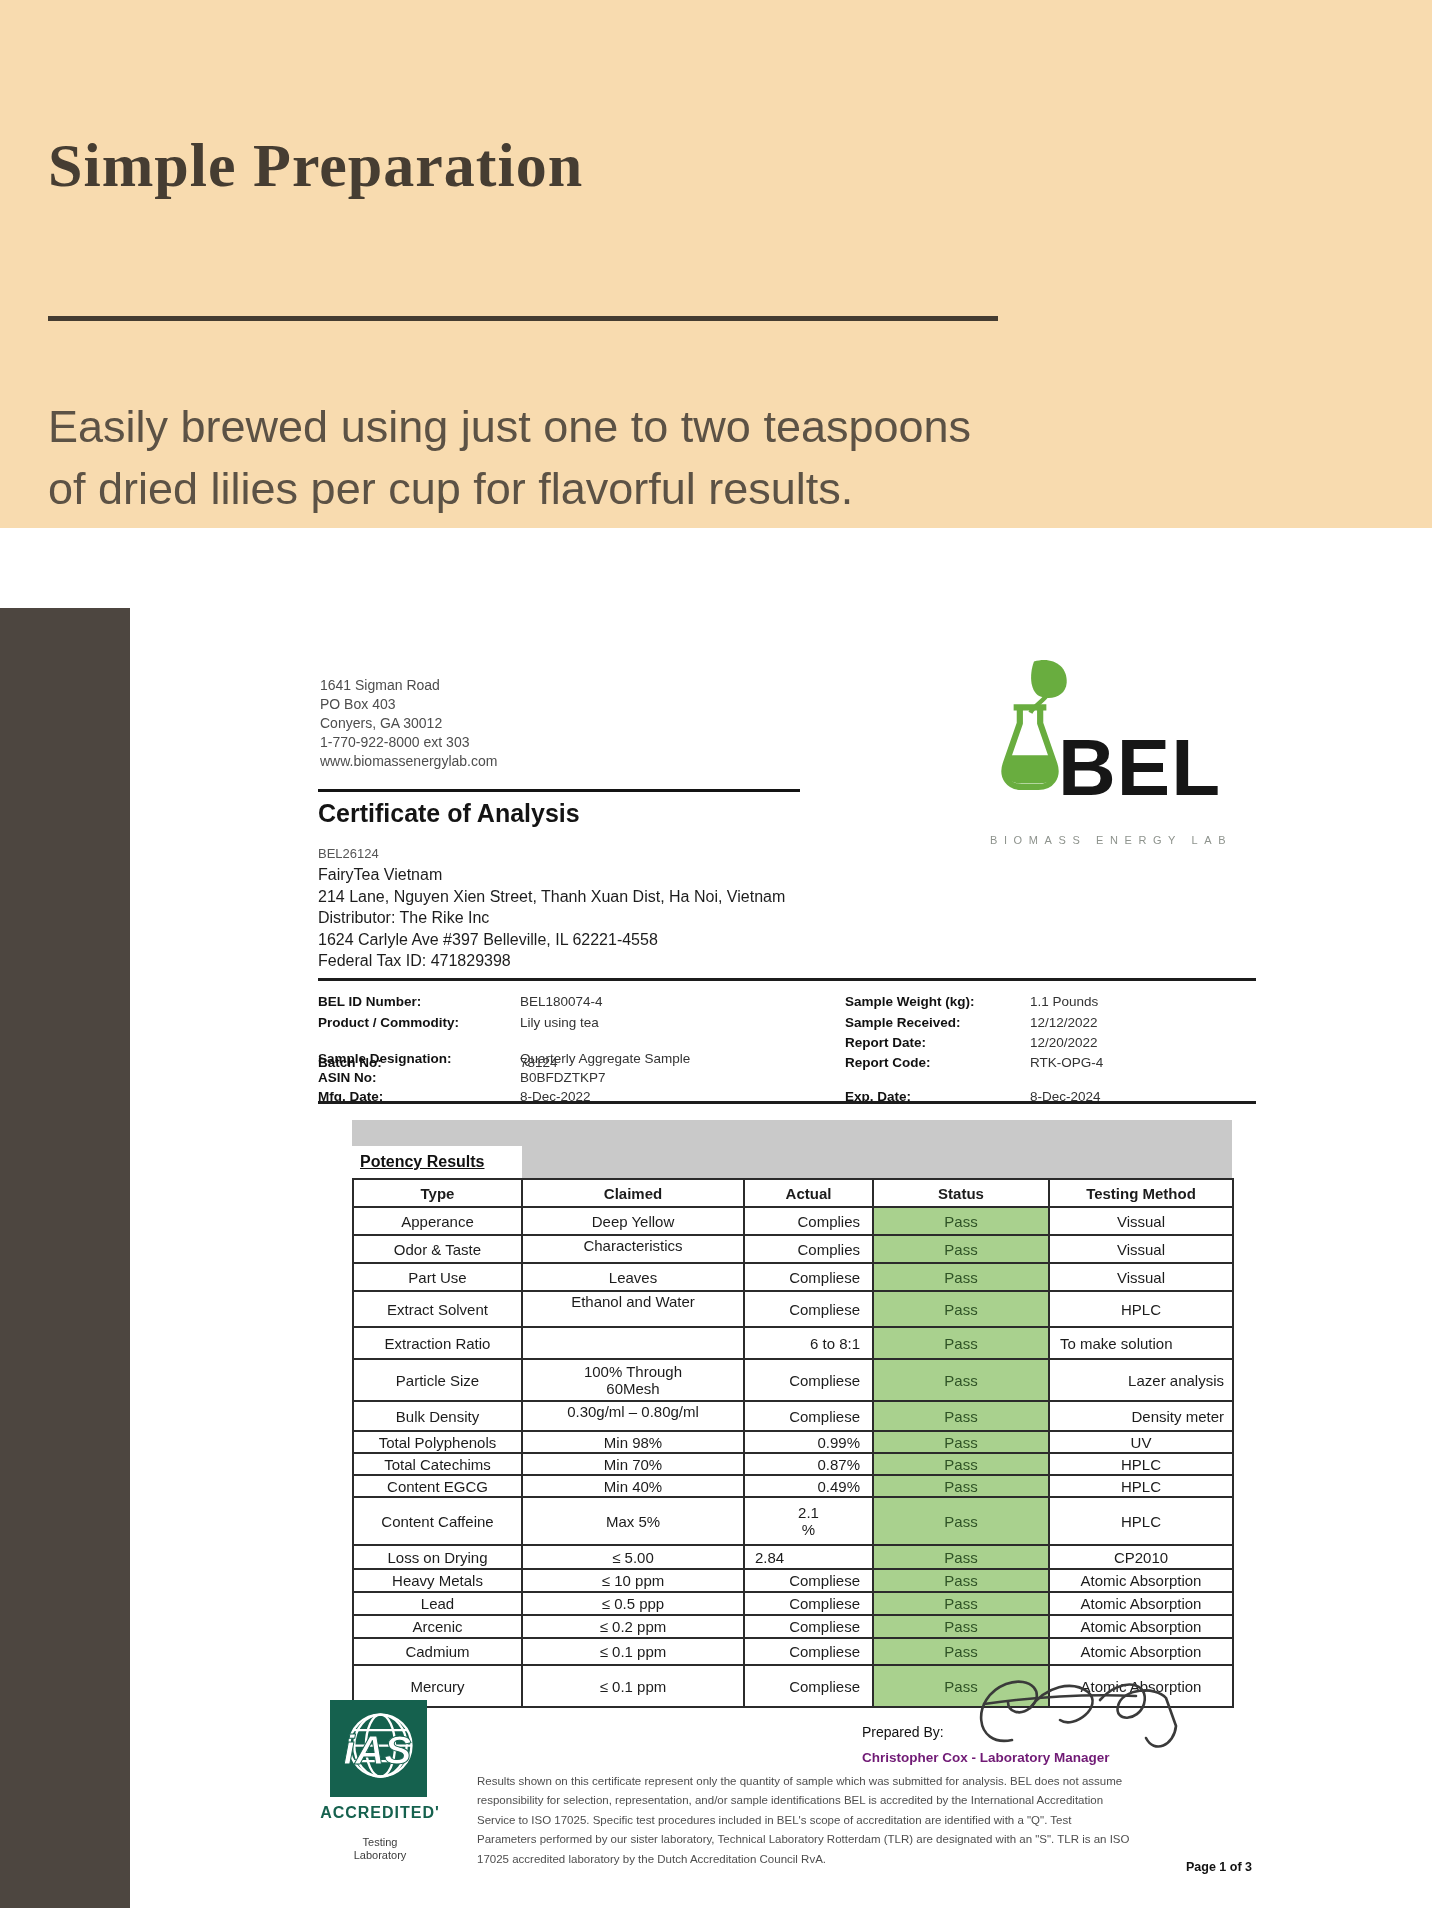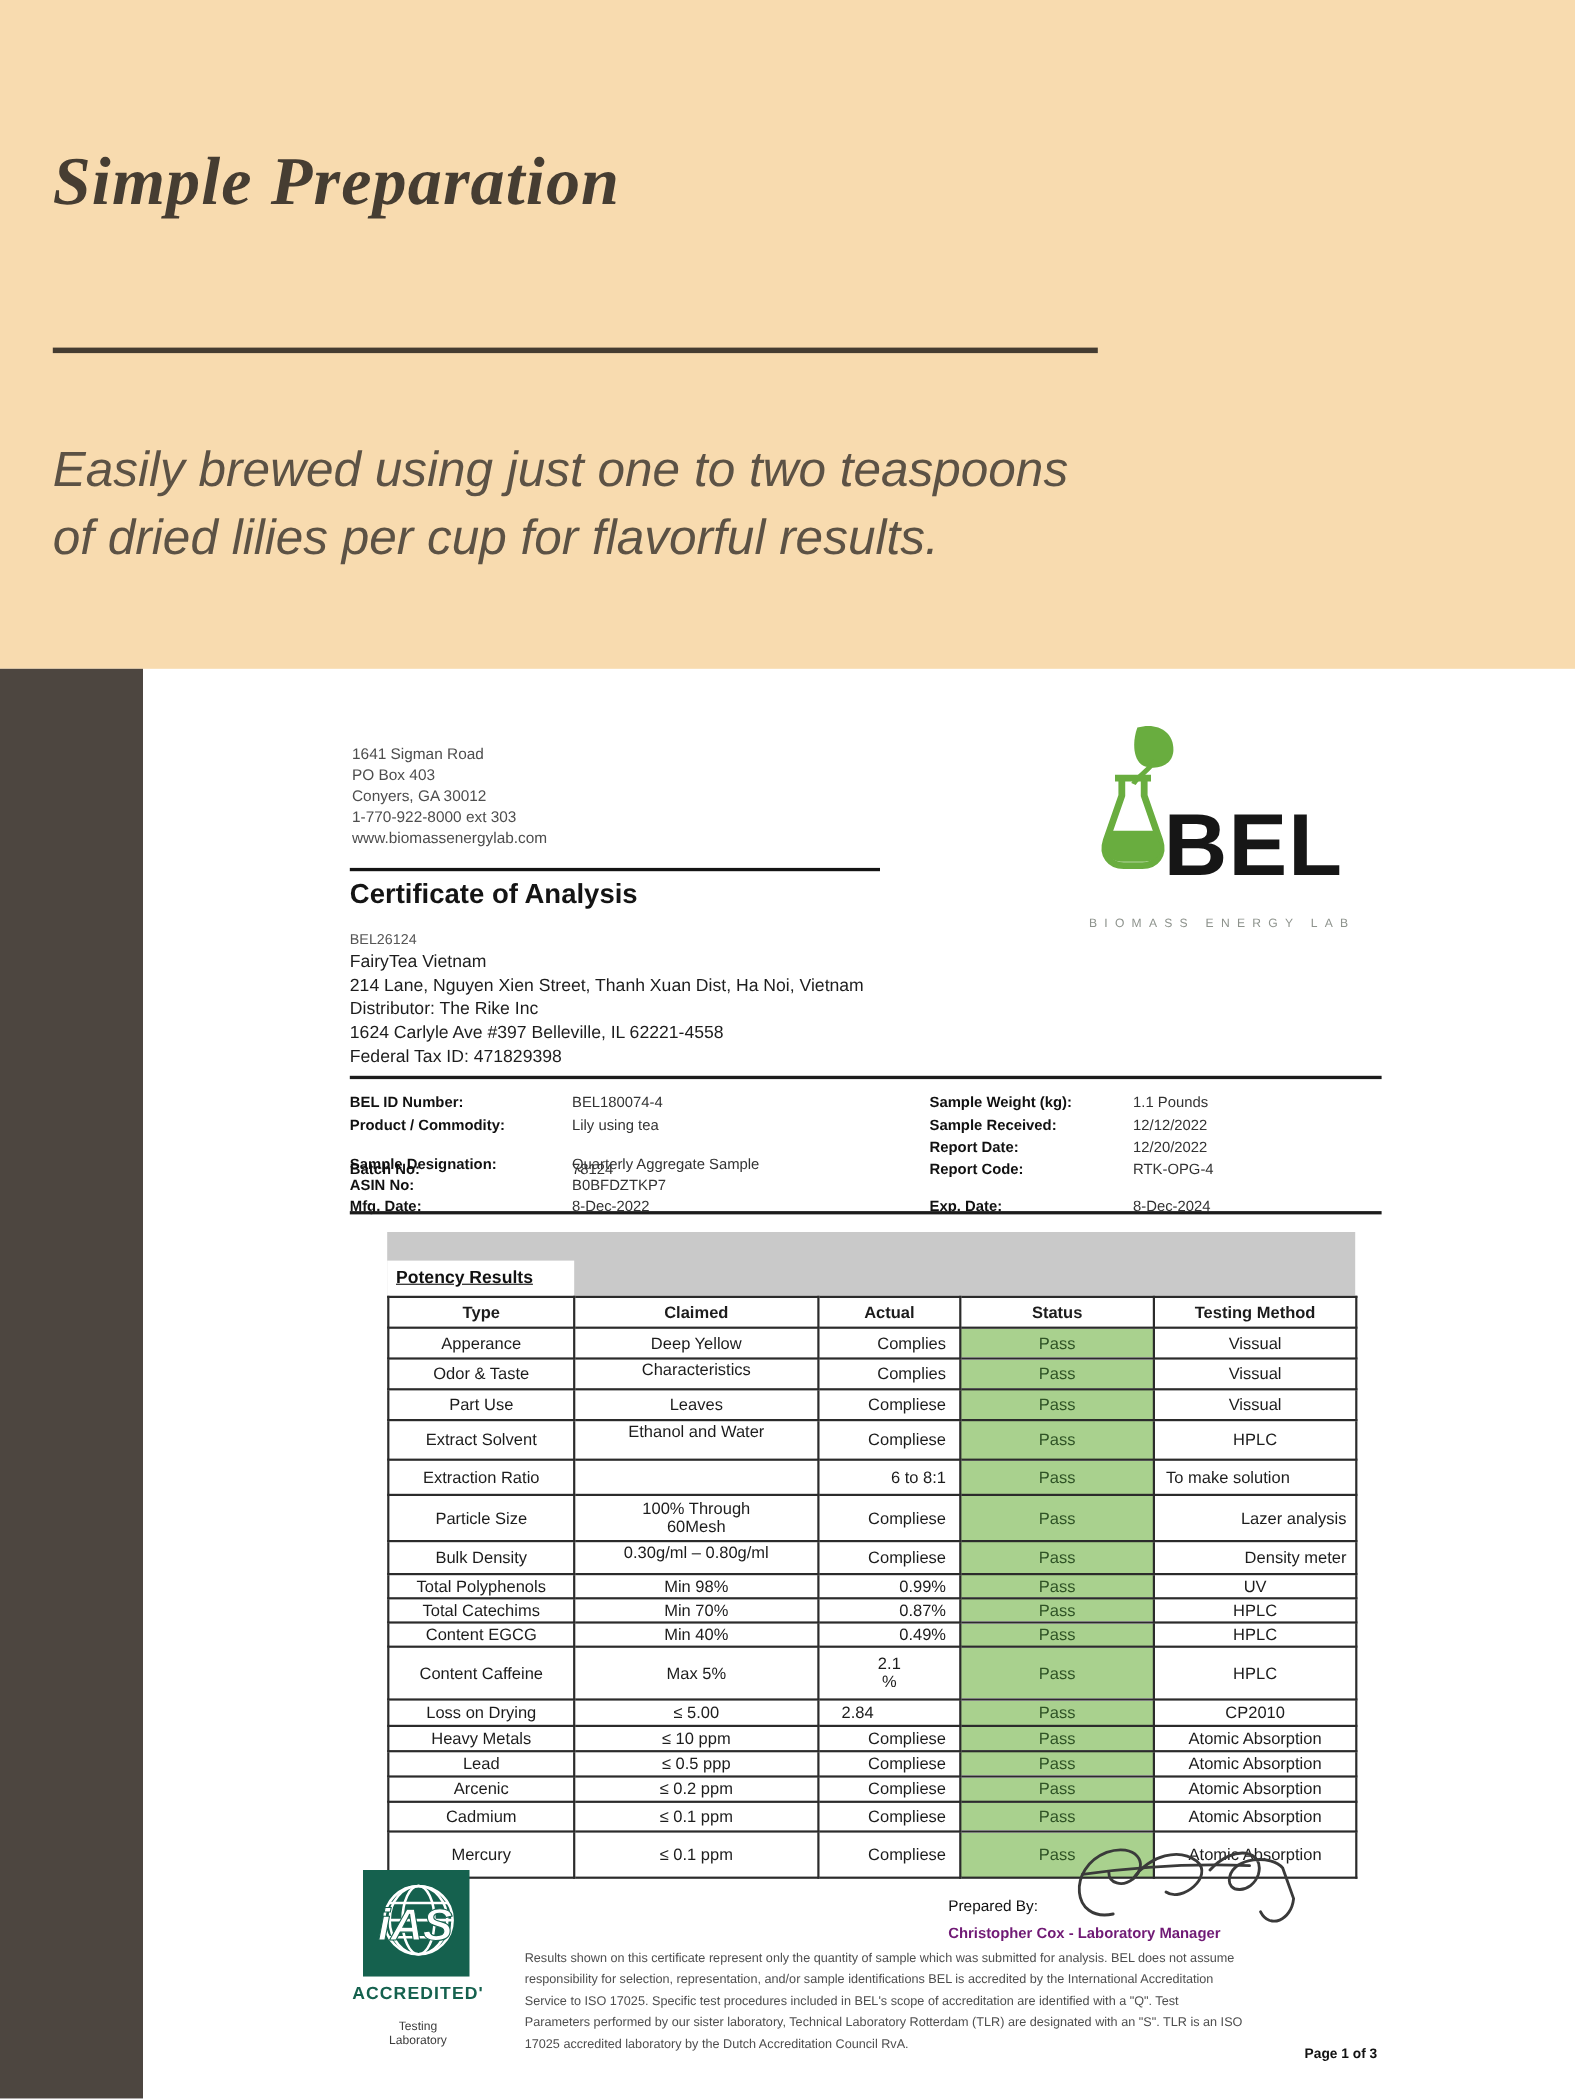--- a/index.html
+++ b/index.html
@@ -1,20 +1,20 @@
 <!DOCTYPE html>
 <html><head>
 <meta charset="utf-8">
 <style>
   html,body{margin:0;padding:0;background:#fff;}
   #root{position:relative;width:1432px;height:1908px;background:#ffffff;overflow:hidden;
         font-family:"Liberation Sans",sans-serif;}
 
   
-  .hero{position:absolute;left:0;top:0;width:1432px;height:608px;background:#F8DBAF;font-style:italic;}
+  .hero{position:absolute;left:0;top:0;width:1432px;height:528px;background:#F8DBAF;}
   .hero-title{position:absolute;left:48px;top:130px;font-family:"Liberation Serif",serif;
               font-weight:700;font-size:62px;color:#463D32;letter-spacing:1px;white-space:nowrap;}
   .hero-divider{position:absolute;left:48px;top:316px;width:950px;height:5px;background:#453C31;}
   .hero-text{position:absolute;left:48px;top:396px;font-size:45px;line-height:62px;color:#5C5245;white-space:pre-line;}
   .sq{position:absolute;left:1336px;width:48px;height:48px;}
   .sq1{top:308px;} .sq2{top:403px;} .sq3{top:500px;}
 
   
   .sidebar{position:absolute;left:0;top:608px;width:130px;height:1300px;background:#4D4640;}
 
@@ -60,21 +60,21 @@
   tbody tr:nth-child(7){height:30px;} tbody tr:nth-child(8){height:22px;}
   tbody tr:nth-child(9){height:22px;} tbody tr:nth-child(10){height:22px;}
   tbody tr:nth-child(11){height:48px;} tbody tr:nth-child(12){height:24px;}
   tbody tr:nth-child(13){height:23px;} tbody tr:nth-child(14){height:23px;padding-left:40px;}
   tbody tr:nth-child(15){height:23px;} tbody tr:nth-child(16){height:27px;}
   tbody tr:nth-child(17){height:42px;}
   tbody tr:nth-child(2) td:nth-child(2),
   tbody tr:nth-child(4) td:nth-child(2),
   tbody tr:nth-child(7) td:nth-child(2){vertical-align:top;}
   tbody tr:nth-child(11) td:nth-child(3){text-align:center;padding-right:4px;}
-  tbody tr:nth-child(12) td:nth-child(3){text-align:left;padding-left:20px;}
+  tbody tr:nth-child(12) td:nth-child(3){text-align:left;padding-left:10px;}
   tbody tr:nth-child(5) td:nth-child(5){text-align:left;padding-left:10px;}
   tbody tr:nth-child(6) td:nth-child(5),
   tbody tr:nth-child(7) td:nth-child(5){text-align:right;padding-right:8px;}
 
   
   .ias-box{position:absolute;left:330px;top:1700px;}
   .accredited{position:absolute;left:305px;top:1804px;width:150px;text-align:center;
               font-weight:700;font-size:16px;color:#15614E;letter-spacing:1px;}
   .lab-type{position:absolute;left:305px;top:1836px;width:150px;text-align:center;
             font-size:11px;line-height:13px;color:#3c3c3c;}

